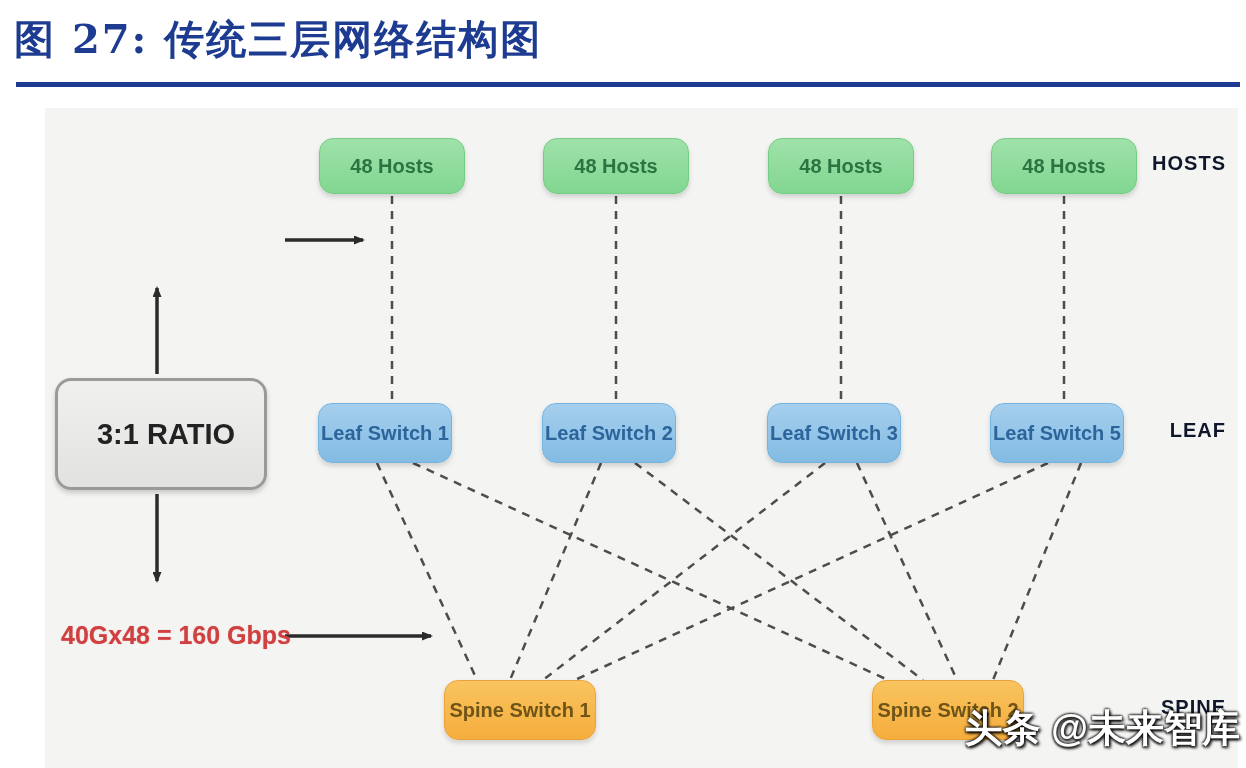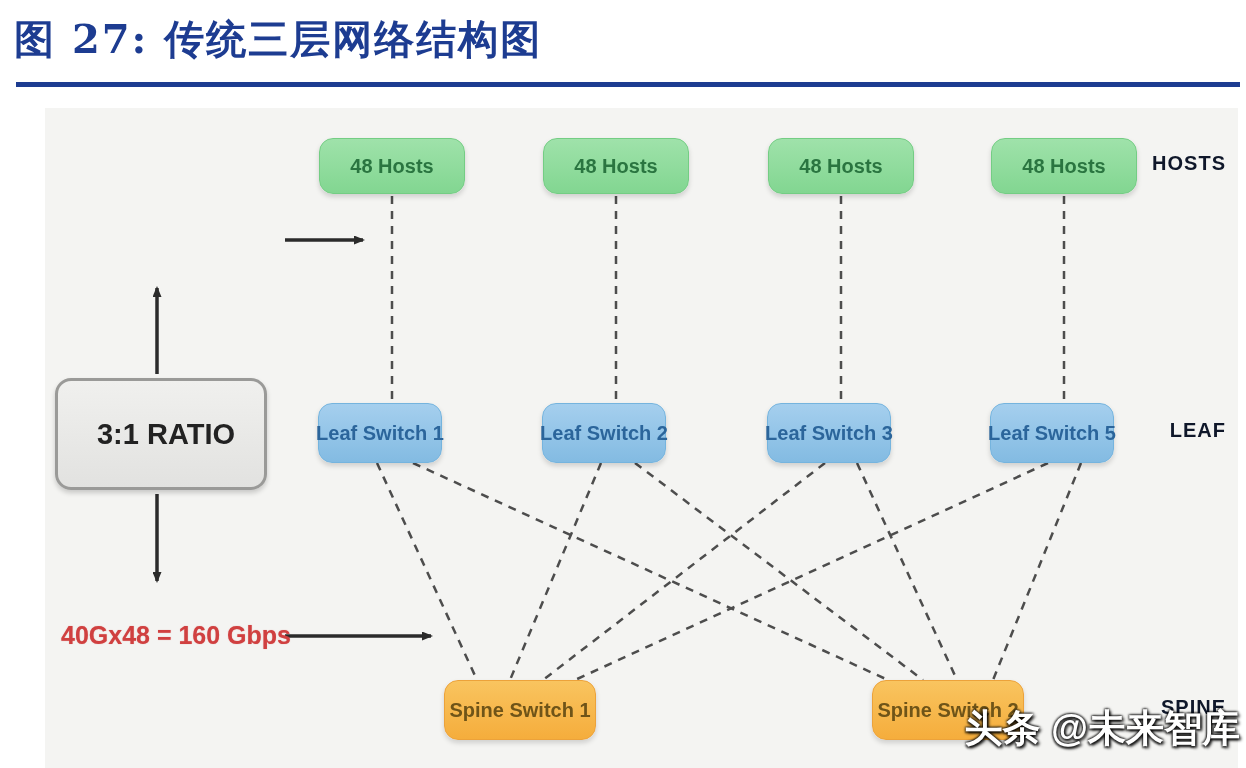--- a/index.html
+++ b/index.html
@@ -51,21 +51,21 @@
     box-shadow: 0 3px 5px rgba(0,0,0,0.15);
     white-space: nowrap;
   }
   .host-node {
     width: 146px; height: 56px; top: 30px;
     background: linear-gradient(#9fe2aa, #82d691);
     border: 1px solid #74cd84;
     color: #2a7540;
   }
   .leaf-node {
-    width: 124px; height: 60px; top: 295px;
+    width: 134px; height: 60px; top: 295px;
     background: linear-gradient(#a5cfee, #83bbe2);
     border: 1px solid #75b4de;
     color: #2b659b;
   }
   .spine-node {
     width: 152px; height: 60px; top: 572px;
     background: linear-gradient(#f9c45f, #f5ad3c);
     border: 1px solid #eca23a;
     color: #6f5418;
   }

